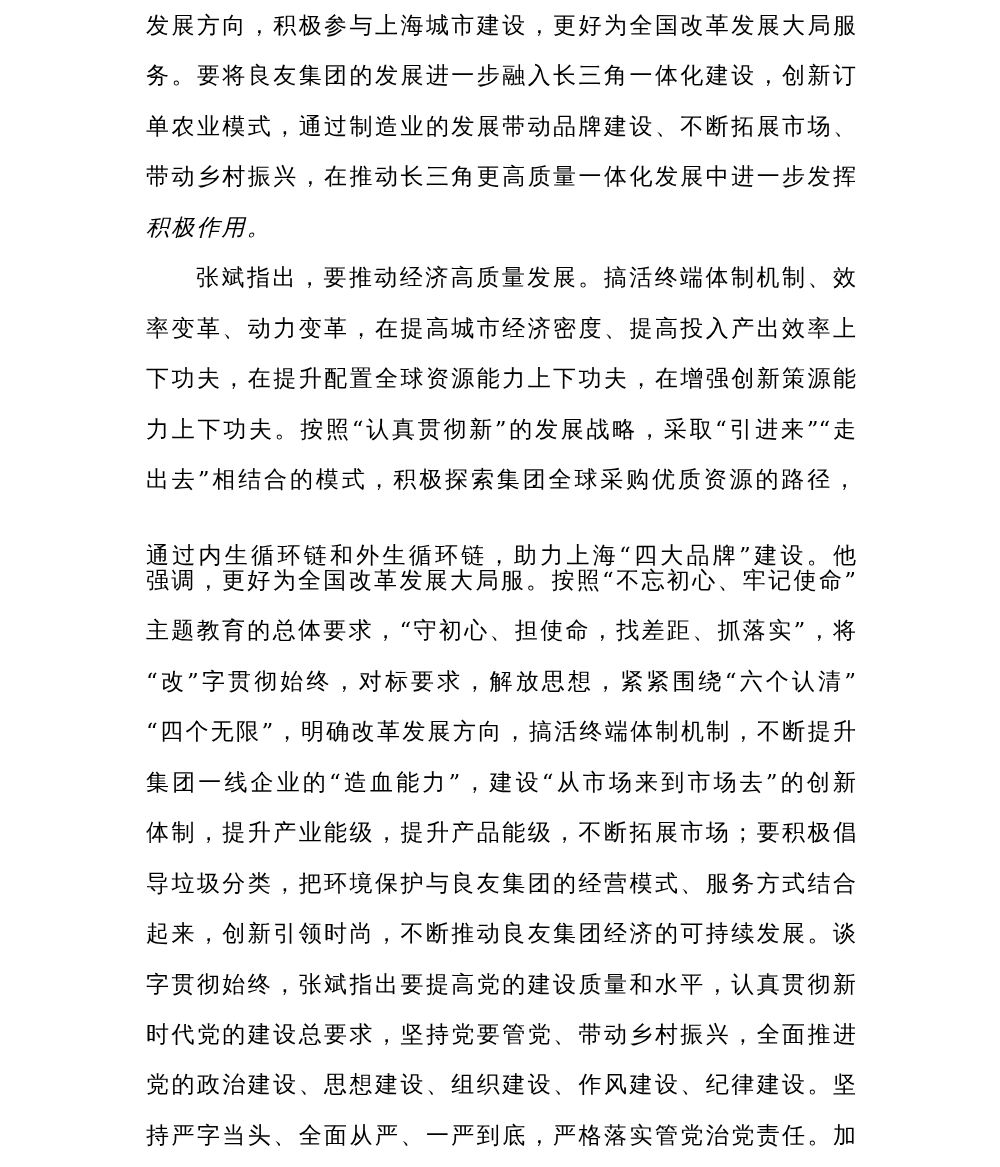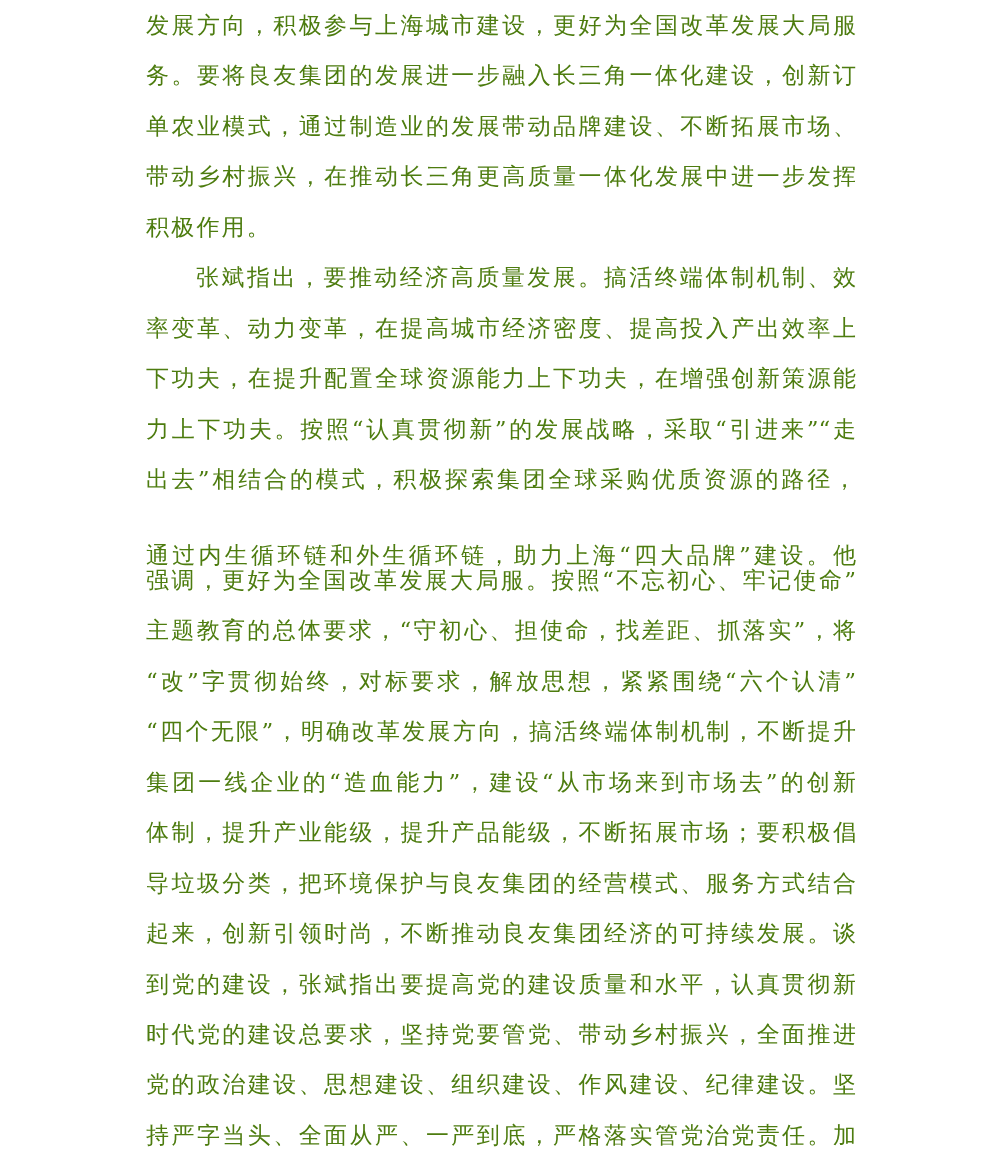--- a/index.html
+++ b/index.html
@@ -28,29 +28,30 @@
     width: 710px;
   }
   .line {
     position: absolute;
     left: 0;
     width: 710px;
     height: 50px;
     font-family: "DejaVu Serif", "Liberation Serif", serif;
     font-size: 23px;
     line-height: 50px;
-    color: #4d7c0f;
+    color: #000000;
     white-space: nowrap;
     text-align: justify;
     text-align-last: justify;
     letter-spacing: 0px;
   }
   .line.last {
     text-align-last: left;
     letter-spacing: 2.2px;
+    font-style: italic;
   }
   .line.indent {
     left: 50px;
     width: 660px;
   }
 </style>
 </head>
 <body>
 
 <div class="page">
@@ -67,18 +68,18 @@
     <div class="line" style="top:454.05px">出去”相结合的模式，积极探索集团全球采购优质资源的路径，</div>
     <div class="line" style="top:530px">通过内生循环链和外生循环链，助力上海“四大品牌”建设。他</div>
     <div class="line" style="top:554.95px">强调，更好为全国改革发展大局服。按照“不忘初心、牢记使命”</div>
     <div class="line" style="top:605.4px">主题教育的总体要求，“守初心、担使命，找差距、抓落实”，将</div>
     <div class="line" style="top:655.85px">“改”字贯彻始终，对标要求，解放思想，紧紧围绕“六个认清”</div>
     <div class="line" style="top:706.3px">“四个无限”，明确改革发展方向，搞活终端体制机制，不断提升</div>
     <div class="line" style="top:756.75px">集团一线企业的“造血能力”，建设“从市场来到市场去”的创新</div>
     <div class="line" style="top:807.2px">体制，提升产业能级，提升产品能级，不断拓展市场；要积极倡</div>
     <div class="line" style="top:857.65px">导垃圾分类，把环境保护与良友集团的经营模式、服务方式结合</div>
     <div class="line" style="top:908.1px">起来，创新引领时尚，不断推动良友集团经济的可持续发展。谈</div>
-    <div class="line" style="top:958.55px">到党的建设，张斌指出要提高党的建设质量和水平，认真贯彻新</div>
+    <div class="line" style="top:958.55px">字贯彻始终，张斌指出要提高党的建设质量和水平，认真贯彻新</div>
     <div class="line" style="top:1009px">时代党的建设总要求，坚持党要管党、带动乡村振兴，全面推进</div>
     <div class="line" style="top:1059.45px">党的政治建设、思想建设、组织建设、作风建设、纪律建设。坚</div>
     <div class="line" style="top:1109.9px">持严字当头、全面从严、一严到底，严格落实管党治党责任。加</div>
   </div>
 </div>
 
 </body></html>

